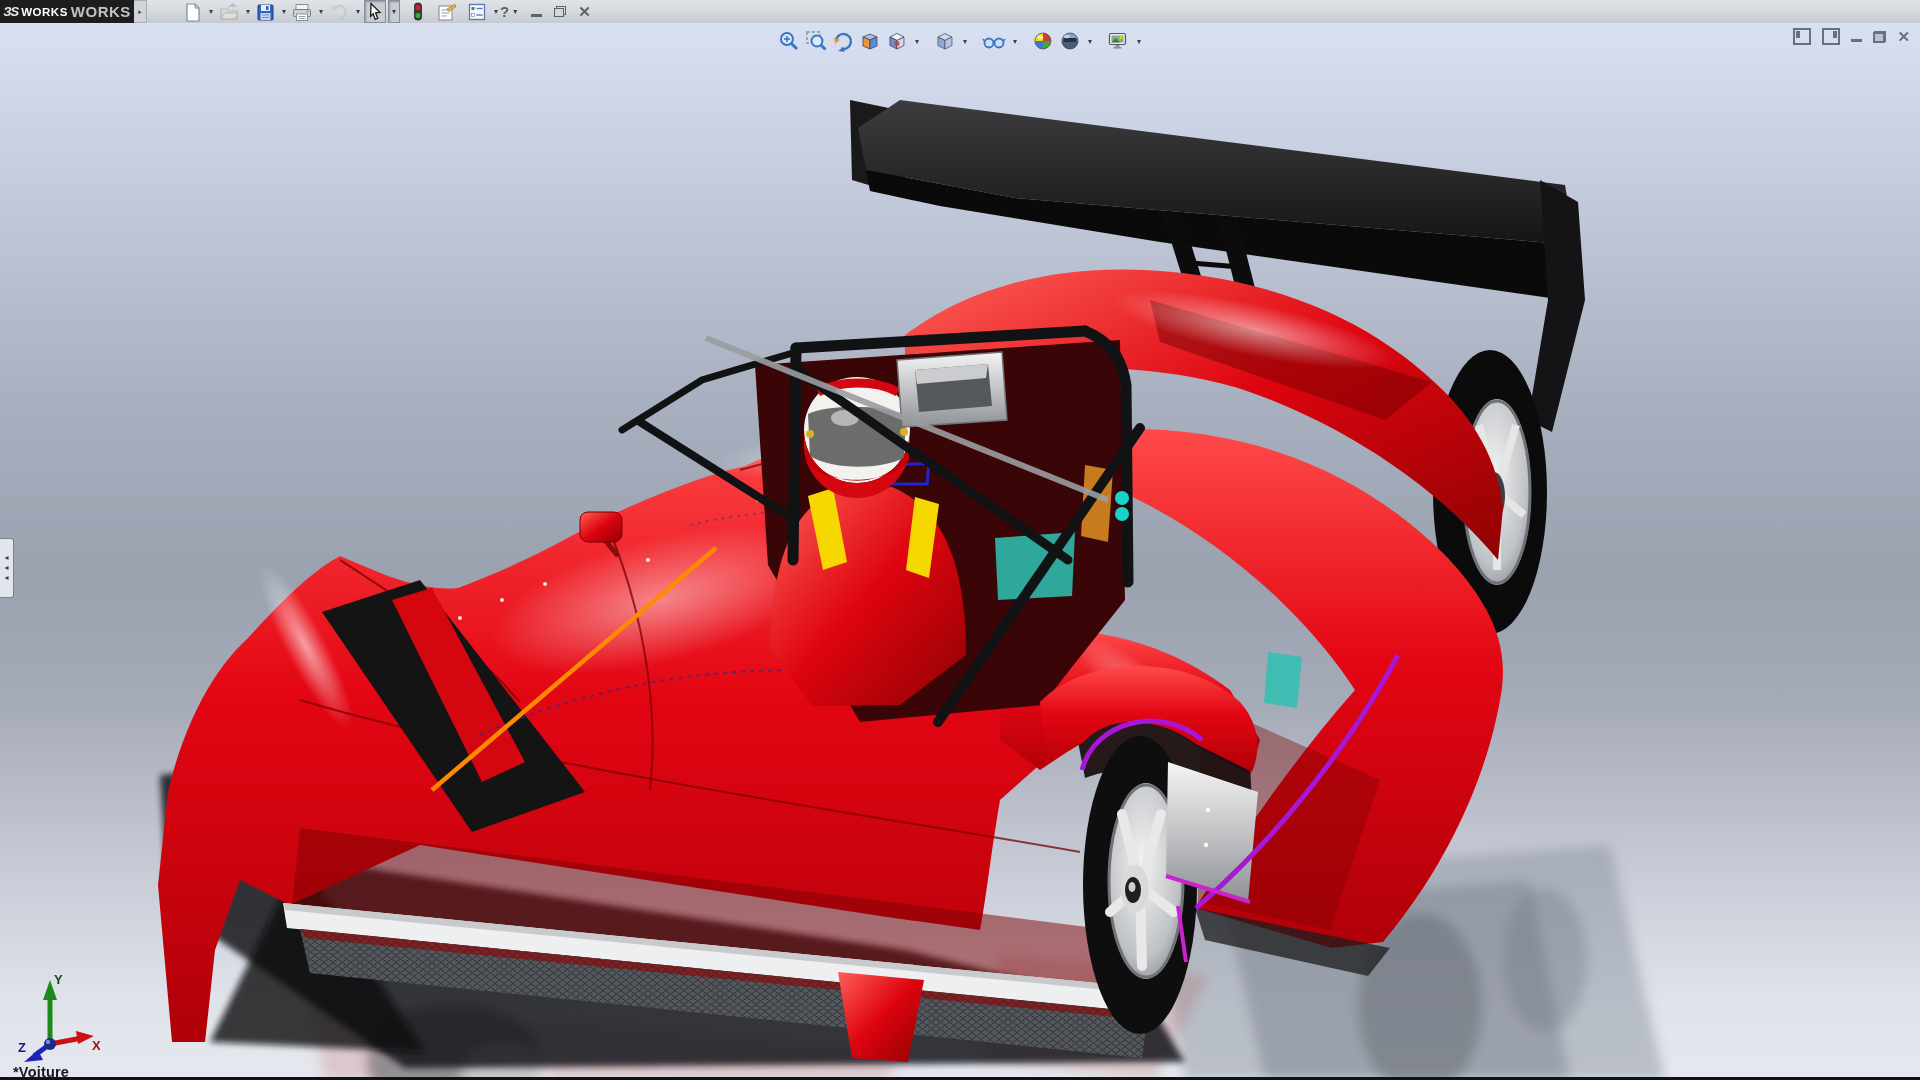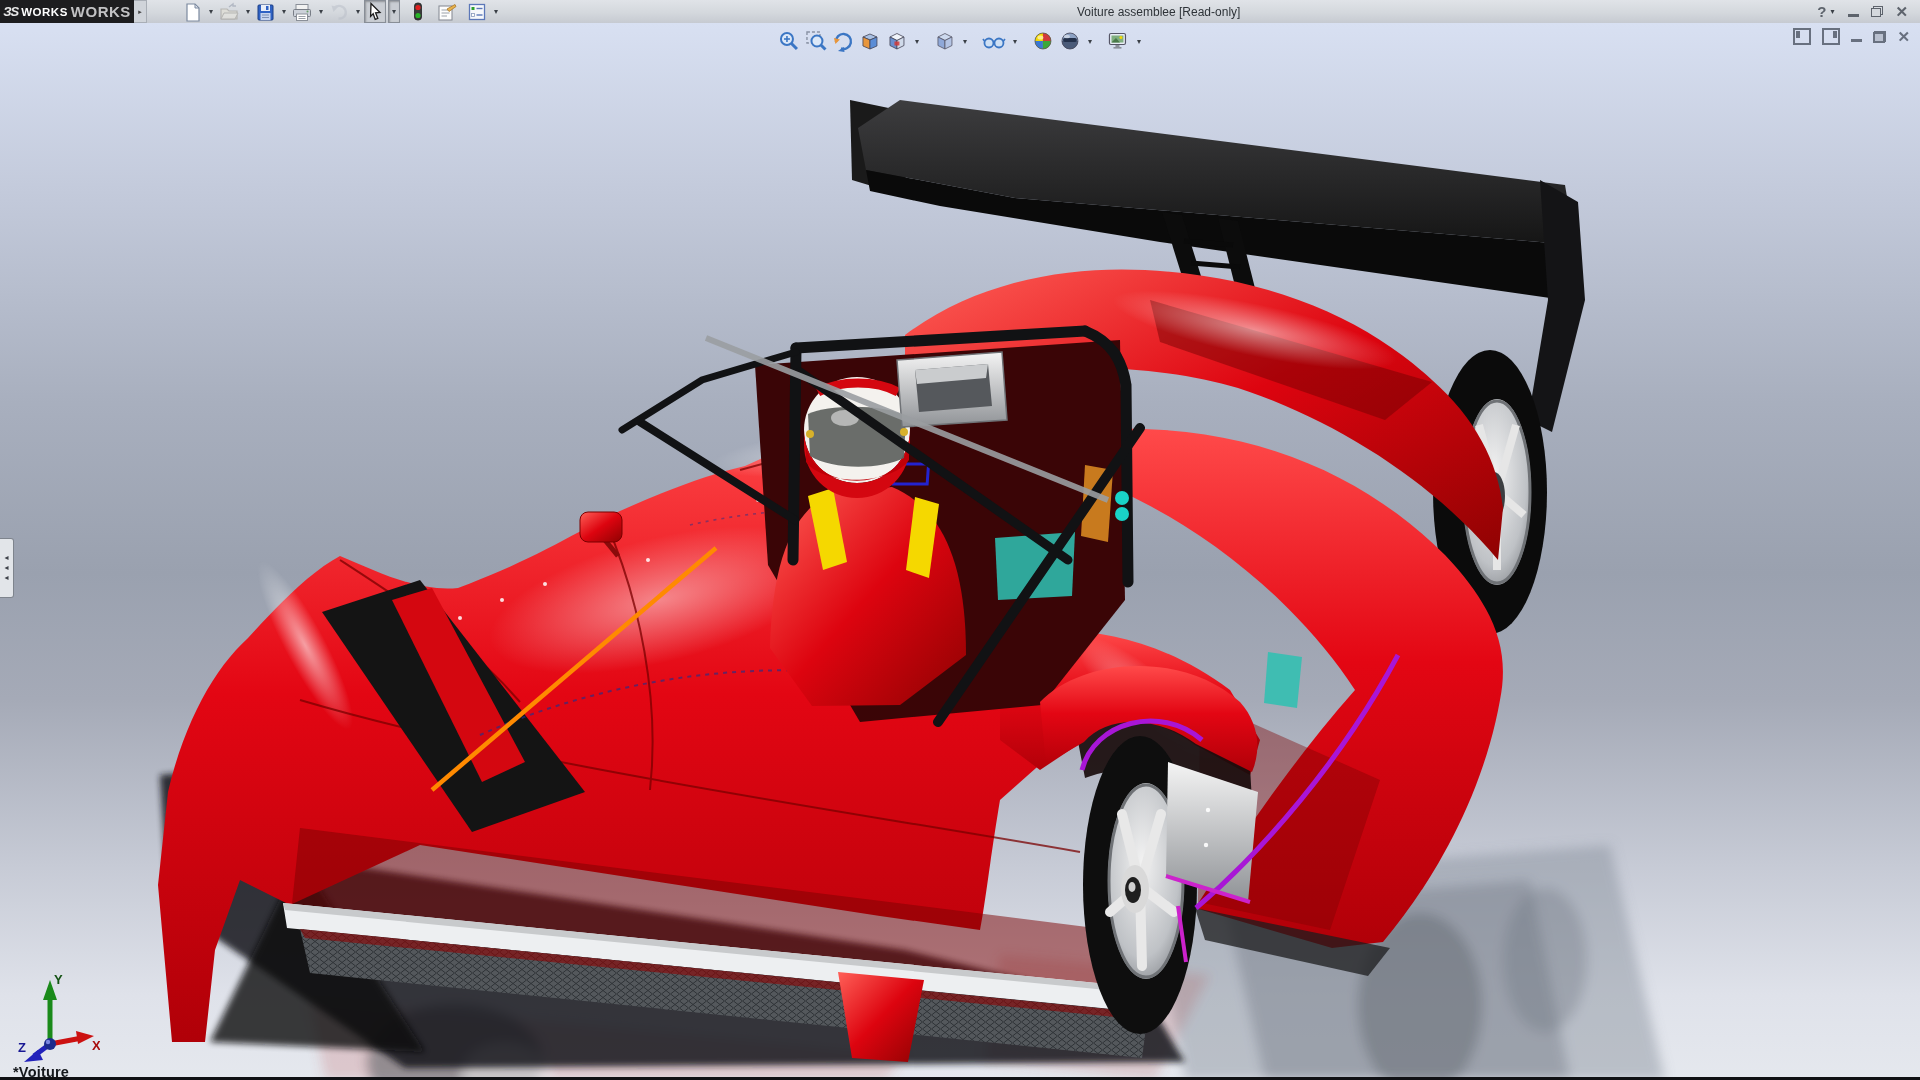--- a/index.html
+++ b/index.html
@@ -166,21 +166,20 @@
           <rect x="2.5" y="2.5" width="15" height="15" fill="#f6f8fb" stroke="#5b77b8" stroke-width="1.3"></rect>
           <rect x="4.5" y="5" width="3" height="3" fill="#2da02d"></rect>
           <rect x="4.5" y="11.5" width="3" height="3" fill="#ffffff" stroke="#8899bb" stroke-width=".8"></rect>
           <line x1="9.5" y1="6.5" x2="15.5" y2="6.5" stroke="#5b77b8" stroke-width="1.4"></line>
           <line x1="9.5" y1="13" x2="15.5" y2="13" stroke="#5b77b8" stroke-width="1.4"></line>
         </svg>
       </div>
         <span class="dd">▾</span>
     </div>
 
-    <div class="title-center">Voiture assemblee [Read-only]</div>
 
     <div class="win-controls">
       <span class="glyph" style="font-size:15px">?</span>
       <span class="dd" style="margin-left:-8px">▾</span>
       <span class="minbar"></span>
       <span class="restore"></span>
       <span class="glyph" style="font-size:15px">✕</span>
     </div>
   </div>
 

